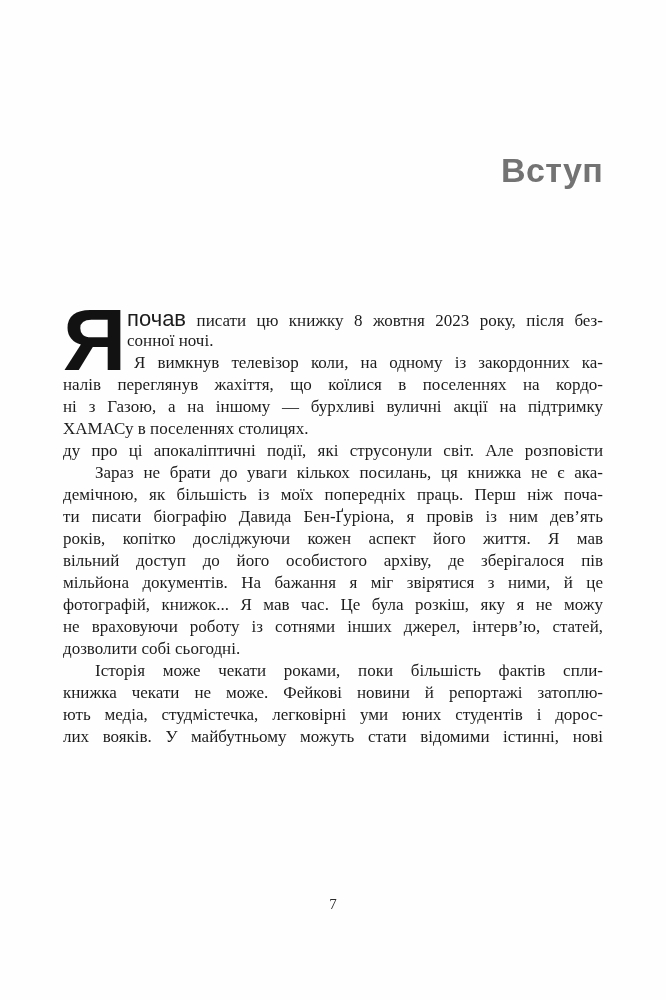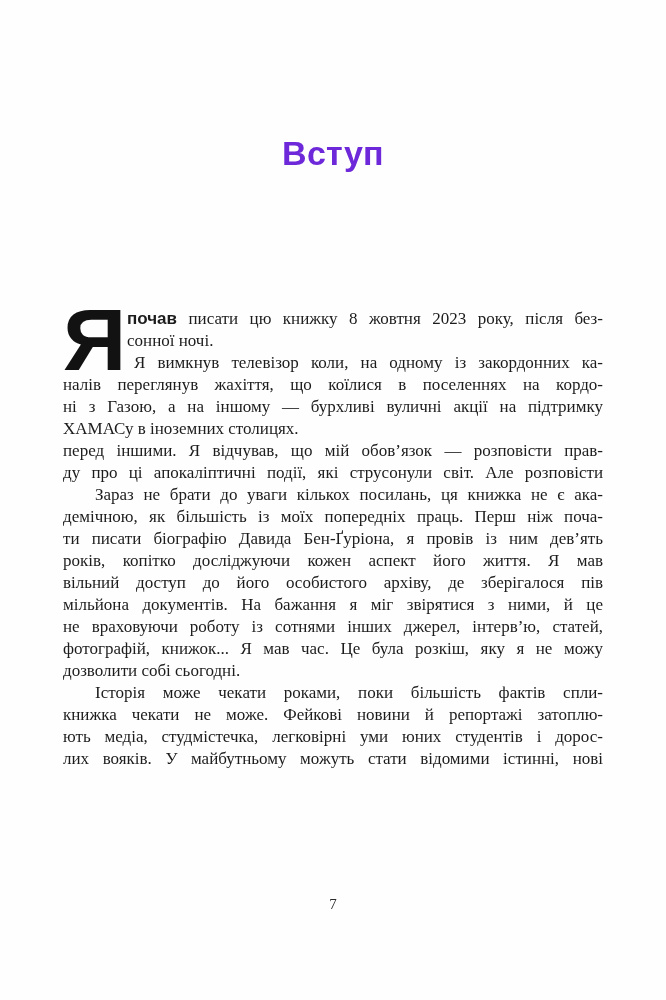--- a/index.html
+++ b/index.html
@@ -11,31 +11,31 @@
     position: relative;
     width: 666px;
     height: 1000px;
     background: #fefefe;
     font-family: "Liberation Serif", serif;
     color: #1c1c1c;
     overflow: hidden;
   }
   .chapter-title {
     position: absolute;
-    top: 136px;
+    top: 153px;
     left: 63px;
     width: 540px;
     margin: 0;
-    text-align: center;
+    text-align: right;
     font-family: "Liberation Sans", sans-serif;
     font-weight: 700;
     font-size: 34px;
     line-height: 34px;
     letter-spacing: 0.3px;
-    color: #6d28d9;
+    color: #737373;
   }
   .body-text {
     position: absolute;
     top: 308px;
     left: 63px;
     width: 540px;
     font-size: 17px;
   }
   .drop-cap {
     float: left;
@@ -51,22 +51,22 @@
     line-height: 22px;
     height: 22px;
     overflow: hidden;
     text-align: justify;
   }
   .j { text-align-last: justify; }
   .ind { text-indent: 32px; }
   .ind-s { text-indent: 7px; }
   .lead-word {
     font-family: "Liberation Sans", sans-serif;
-    font-weight: 700;
-    font-size: 17px;
+    font-weight: 400;
+    font-size: 22px;
   }
   .page-number {
     position: absolute;
     top: 896px;
     left: 63px;
     width: 540px;
     text-align: center;
     font-size: 15px;
     line-height: 16px;
     color: #2a2a2a;
@@ -80,31 +80,30 @@
   <h1 class="chapter-title">Вступ</h1>
 
   <div class="body-text">
     <div class="drop-cap">Я</div>
 
     <div class="line j"><b class="lead-word">почав</b><span> писати цю книжку 8 жовтня 2023 року, після без-</span></div>
     <div class="line">сонної ночі.</div>
     <div class="line j ind-s">Я вимкнув телевізор коли, на одному із закордонних ка-</div>
     <div class="line j">налів переглянув жахіття, що коїлися в поселеннях на кордо-</div>
     <div class="line j">ні з Газою, а на іншому — бурхливі вуличні акції на підтримку</div>
-    <div class="line">ХАМАСу в іноземних столицях.</div>
-    <div class="line j">перед іншими. Я відчував, що мій обов’язок — розповісти прав-</div>
+    <div class="line">ХАМАСу в поселеннях столицях.</div>
     <div class="line j">ду про ці апокаліптичні події, які струсонули світ. Але розповісти</div>
     <div class="line j ind">Зараз не брати до уваги кількох посилань, ця книжка не є ака-</div>
     <div class="line j">демічною, як більшість із моїх попередніх праць. Перш ніж поча-</div>
     <div class="line j">ти писати біографію Давида Бен-Ґуріона, я провів із ним дев’ять</div>
     <div class="line j">років, копітко досліджуючи кожен аспект його життя. Я мав</div>
     <div class="line j">вільний доступ до його особистого архіву, де зберігалося пів</div>
     <div class="line j">мільйона документів. На бажання я міг звірятися з ними, й це</div>
+    <div class="line j">фотографій, книжок... Я мав час. Це була розкіш, яку я не можу</div>
     <div class="line j">не враховуючи роботу із сотнями інших джерел, інтерв’ю, статей,</div>
-    <div class="line j">фотографій, книжок... Я мав час. Це була розкіш, яку я не можу</div>
     <div class="line">дозволити собі сьогодні.</div>
     <div class="line j ind">Історія може чекати роками, поки більшість фактів спли-</div>
     <div class="line j">книжка чекати не може. Фейкові новини й репортажі затоплю-</div>
     <div class="line j">ють медіа, студмістечка, легковірні уми юних студентів і дорос-</div>
     <div class="line j">лих вояків. У майбутньому можуть стати відомими істинні, нові</div>
   </div>
 
   <div class="page-number">7</div>
 
 </div>

